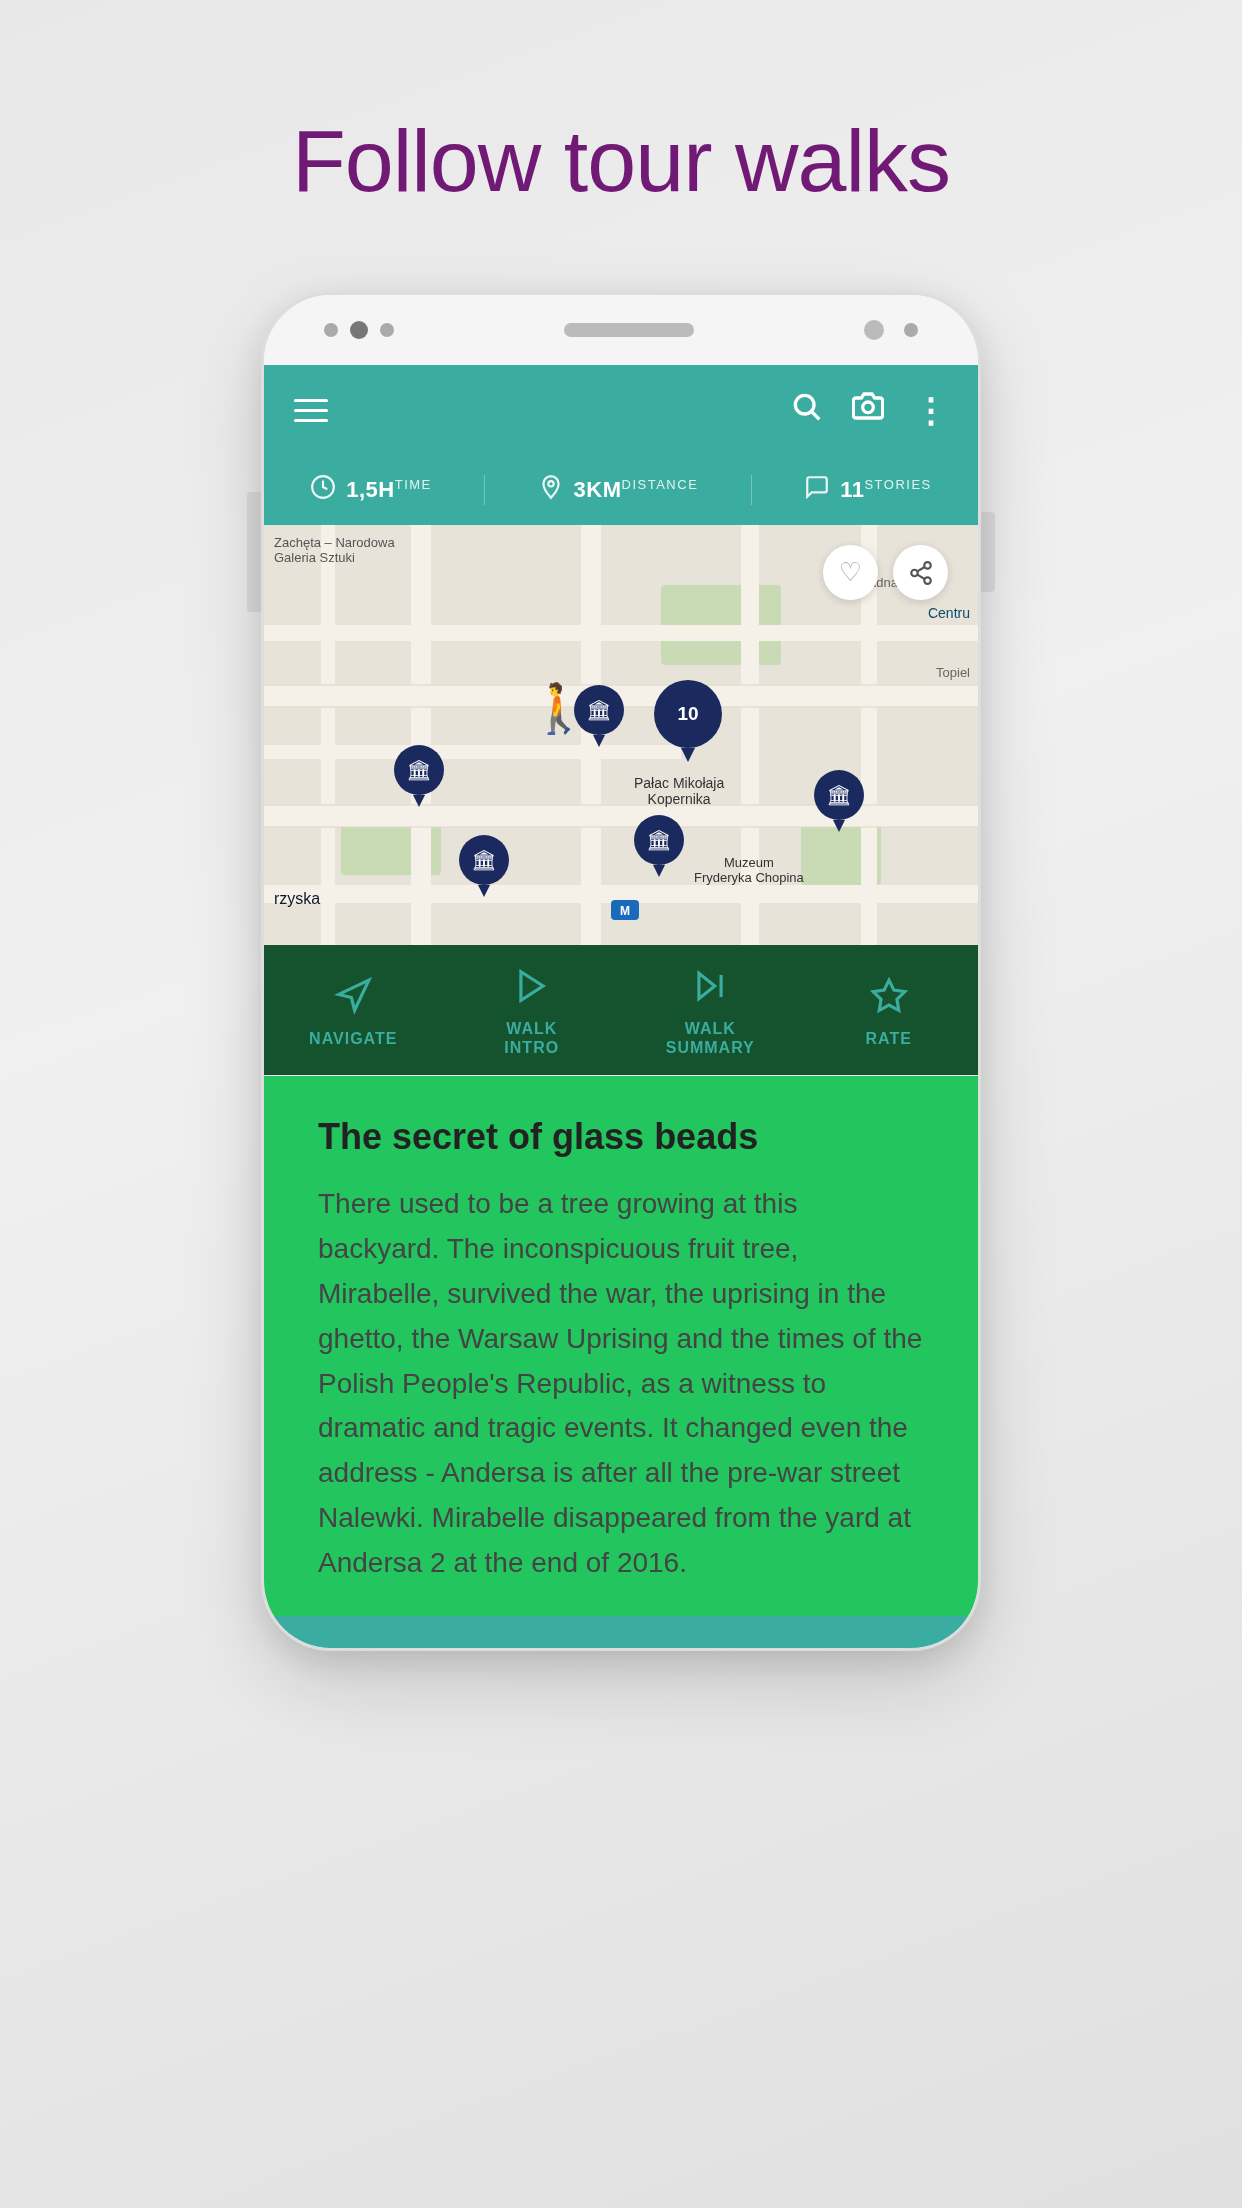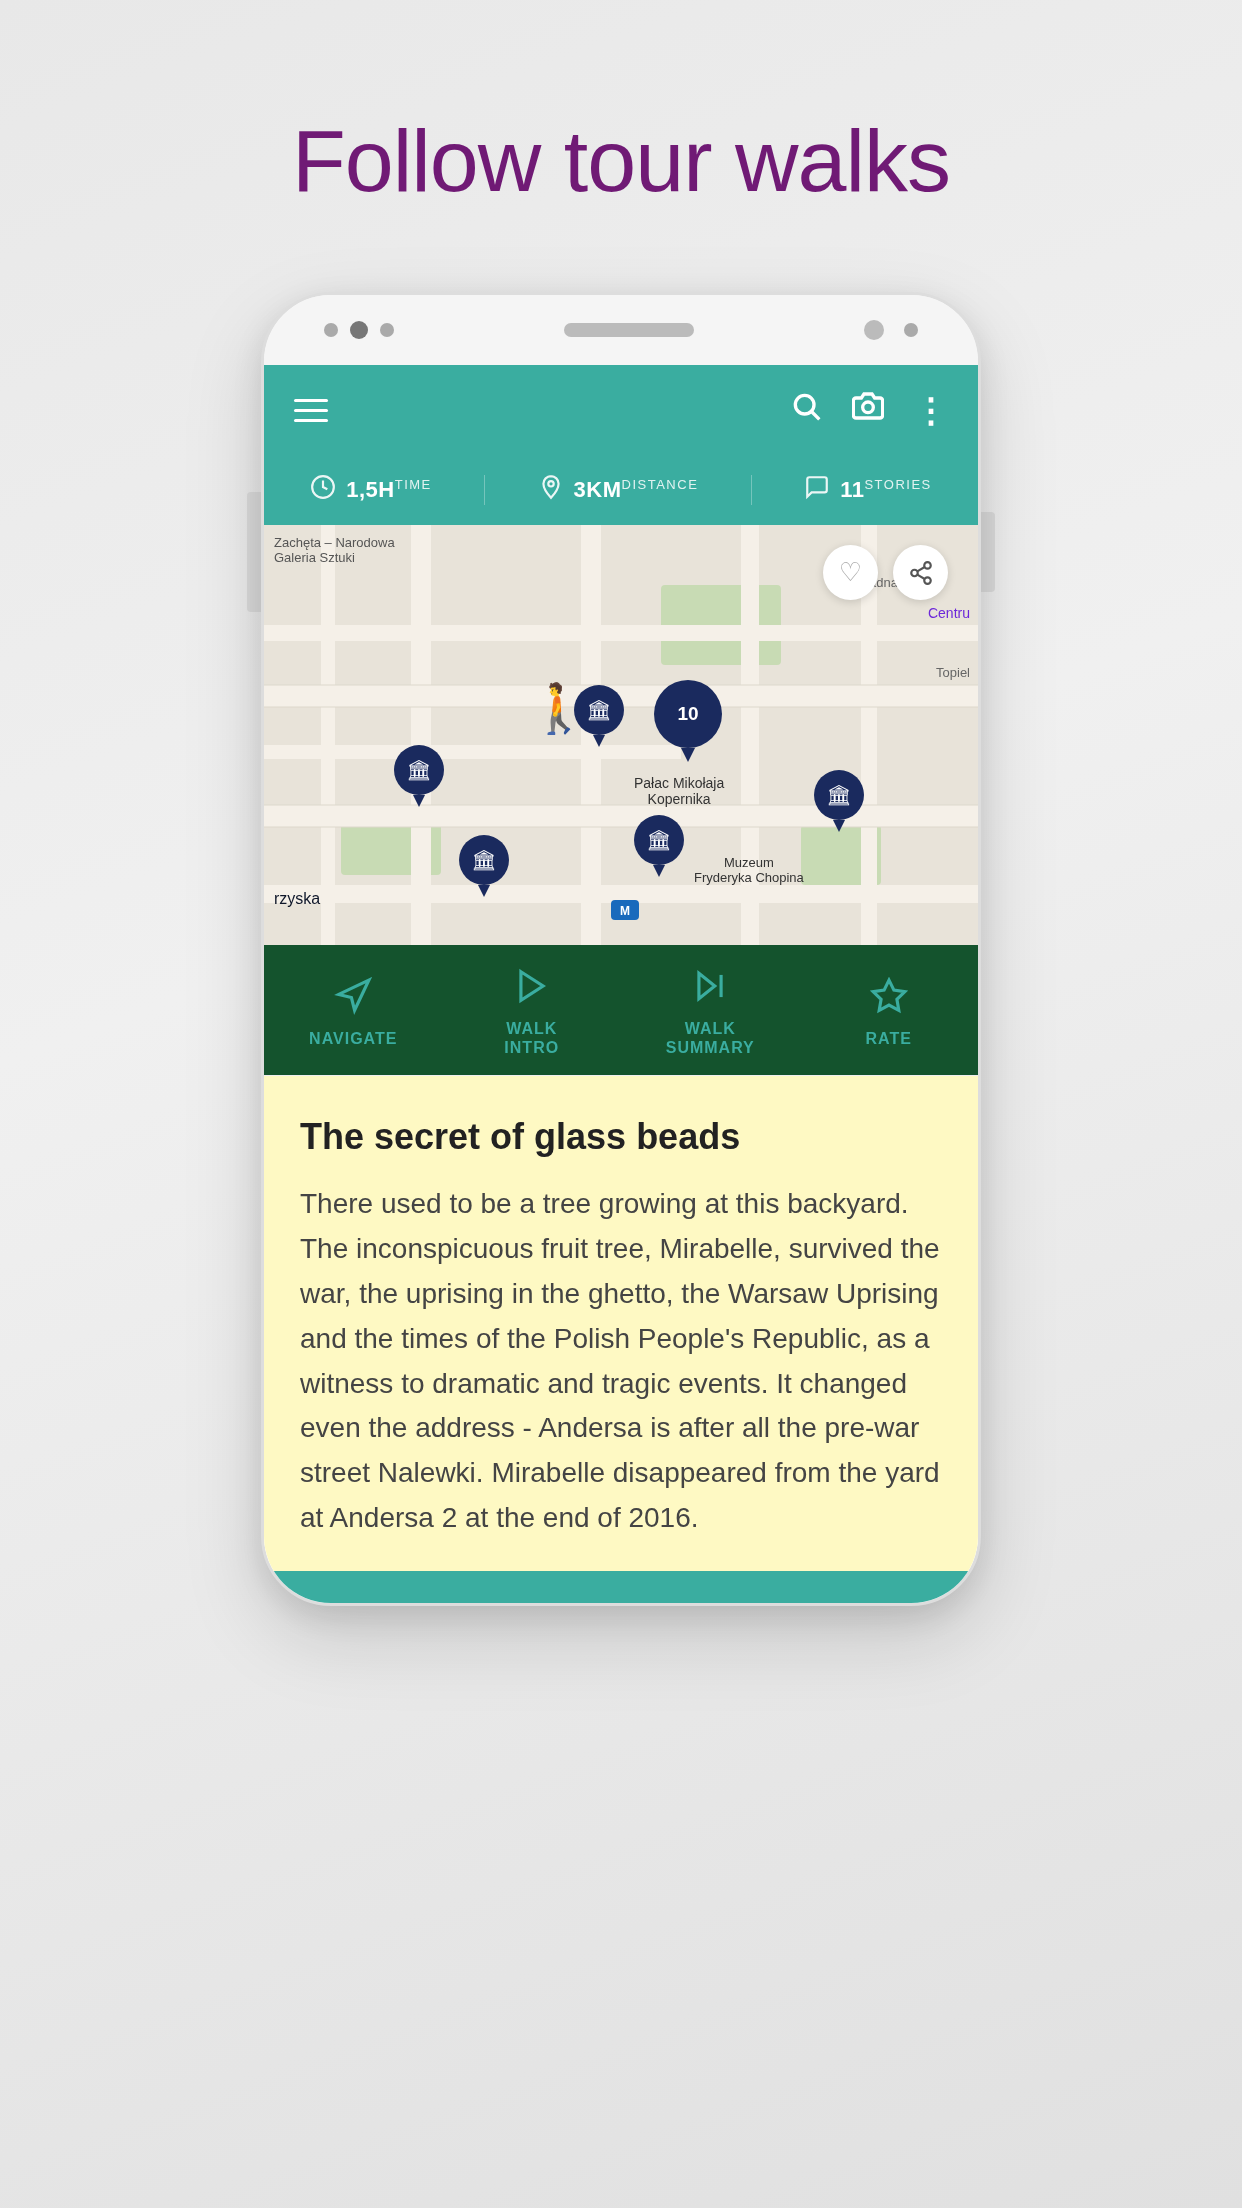--- a/index.html
+++ b/index.html
@@ -282,22 +282,22 @@
       font-size: 16px;
       color: #3aada0;
       font-weight: 600;
       letter-spacing: 1px;
       text-align: center;
       line-height: 1.2;
     }
 
     
     .content-area {
-      padding: 40px 36px 30px;
-      background: #fef9c3;
+      padding: 40px 54px 30px;
+      background: #22c55e;
     }
 
     .content-title {
       font-size: 36px;
       font-weight: 700;
       color: #222;
       margin-bottom: 24px;
     }
 
     .content-body {
@@ -435,21 +435,21 @@
         </svg>
 
         <div style="position:absolute;top:10px;left:10px;font-size:13px;color:#555;font-weight:500;">Zachęta – Narodowa<br>Galeria Sztuki</div>
         <div style="position:absolute;top:365px;left:10px;font-size:16px;color:#0f172a;">rzyska</div>
         <div style="position:absolute;bottom:30px;right:30px;font-size:13px;color:#555;"></div>
 
         <div style="position:absolute;top:250px;left:370px;font-size:14px;color:#333;text-align:center;">Pałac Mikołaja<br>Kopernika</div>
         <div style="position:absolute;top:330px;left:430px;font-size:13px;color:#333;text-align:center;">Muzeum<br>Fryderyka Chopina</div>
         <div style="position:absolute;top:340px;left:400px;font-size:12px;color:#333;"></div>
 
-        <div style="position:absolute;top:80px;right:8px;font-size:14px;color:#6d28d9;">Centru</div>
+        <div style="position:absolute;top:80px;right:8px;font-size:14px;color:#0c4a6e;">Centru</div>
         <div style="position:absolute;top:140px;right:8px;font-size:13px;color:#666;">Topiel</div>
         <div style="position:absolute;top:50px;right:80px;font-size:13px;color:#666;">Radna</div>
 
         <div style="position:absolute;top:220px;left:130px;">
           <div style="width:50px;height:50px;border-radius:50%;background:#1a2a5e;display:flex;align-items:center;justify-content:center;">
             <span style="color:white;font-size:20px;">🏛</span>
           </div>
           <div style="width:0;height:0;border-left:6px solid transparent;border-right:6px solid transparent;border-top:12px solid #1a2a5e;margin:0 auto;"></div>
         </div>
 

